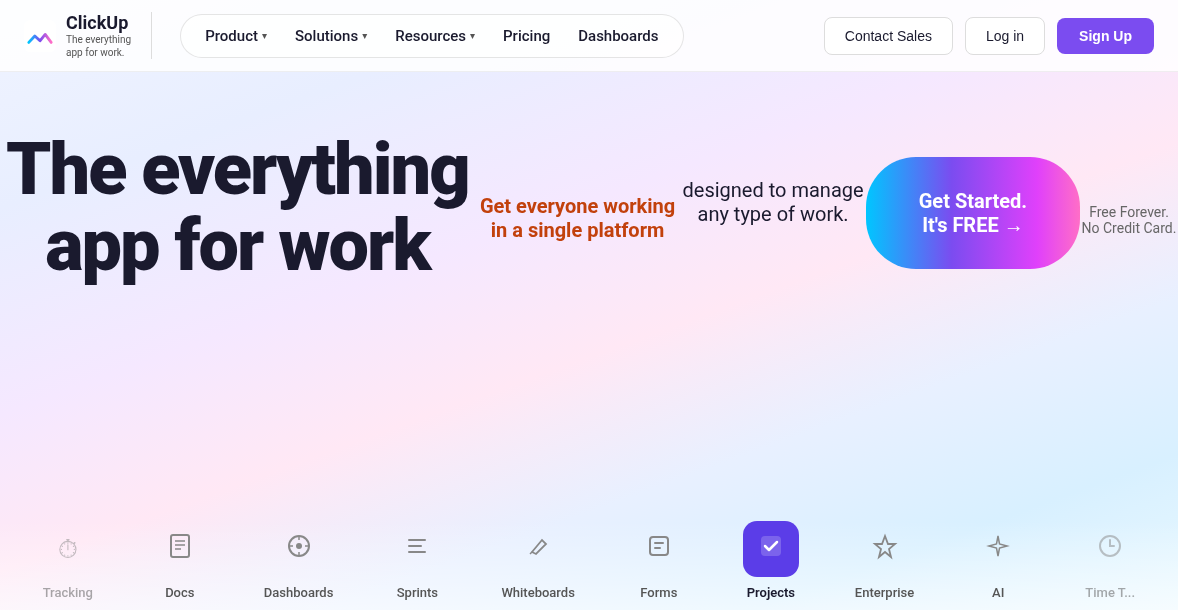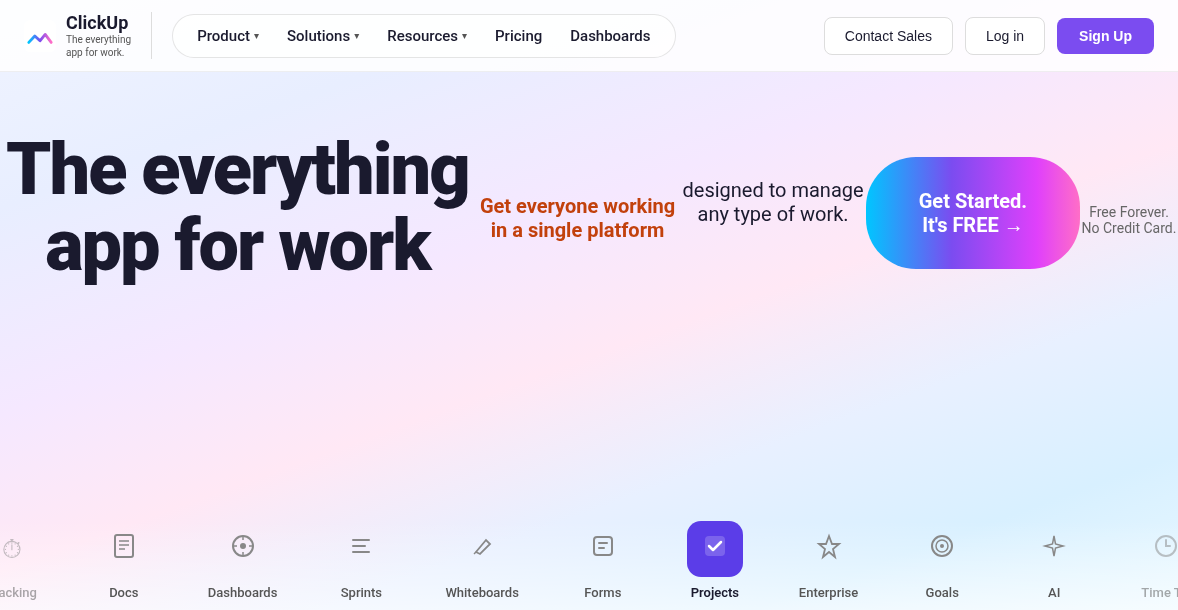--- a/index.html
+++ b/index.html
@@ -36,21 +36,21 @@
       justify-content: space-between;
       padding: 0 24px;
       height: 72px;
       background: rgba(255,255,255,0.85);
       border-bottom: 1px solid rgba(0,0,0,0.06);
     }
 
     .nav-left {
       display: flex;
       align-items: center;
-      gap: 0;
+      gap: 8px;
     }
 
     .logo-area {
       display: flex;
       align-items: center;
       gap: 10px;
       padding-right: 20px;
       border-right: 1px solid #ddd;
       margin-right: 20px;
     }
@@ -423,32 +423,20 @@
     <div class="feature-icon-wrap">
       <span class="feature-icon">
         <svg width="28" height="28" viewBox="0 0 28 28" fill="none">
             <polygon points="14,4 17,12 24,12 18,17 20,25 14,20 8,25 10,17 4,12 11,12" stroke="#888" stroke-width="1.8" fill="none"></polygon>
           </svg>
       </span>
     </div>
     <span class="feature-label">Enterprise</span>
   </div>
 
-  <div class="feature-item">
-    <div class="feature-icon-wrap">
-      <span class="feature-icon">
-        <svg width="28" height="28" viewBox="0 0 28 28" fill="none">
-            <circle cx="14" cy="14" r="10" stroke="#888" stroke-width="2"></circle>
-            <circle cx="14" cy="14" r="6" stroke="#888" stroke-width="1.5"></circle>
-            <circle cx="14" cy="14" r="2" fill="#888"></circle>
-          </svg>
-      </span>
-    </div>
-    <span class="feature-label">Goals</span>
-  </div>
 
   <div class="feature-item">
     <div class="feature-icon-wrap">
       <span class="feature-icon">
         <svg width="28" height="28" viewBox="0 0 28 28" fill="none">
             <path d="M14 4 L15.5 12 L23 14 L15.5 16 L14 24 L12.5 16 L5 14 L12.5 12 Z" stroke="#888" stroke-width="1.5" fill="none"></path>
           </svg>
       </span>
     </div>
     <span class="feature-label">AI</span>

